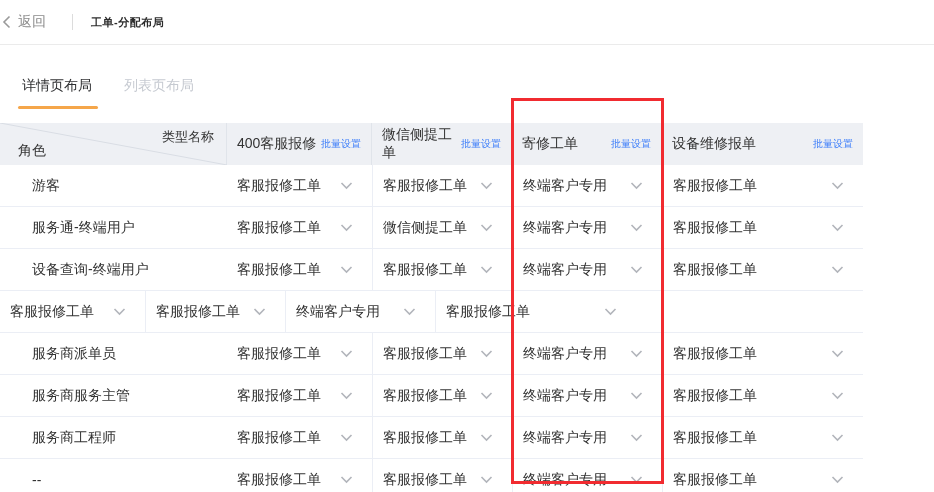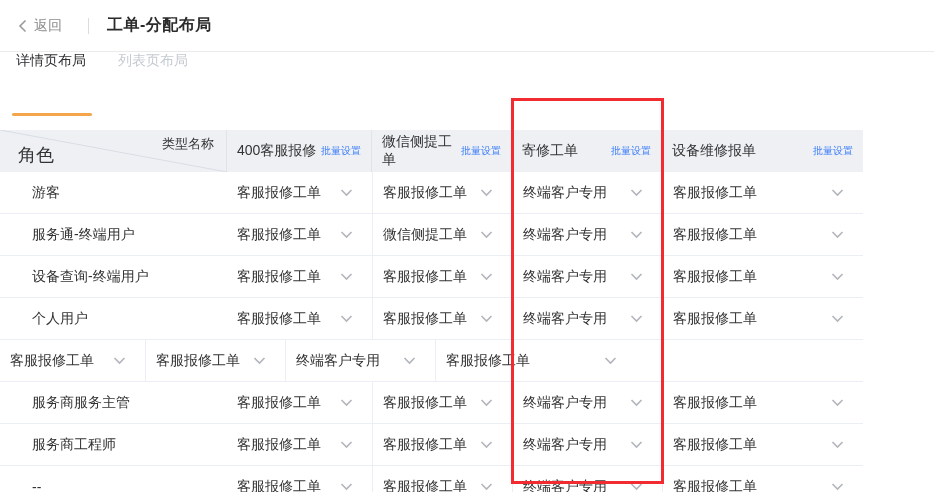--- a/index.html
+++ b/index.html
@@ -5,44 +5,44 @@
   * { margin:0; padding:0; box-sizing:border-box; }
   html,body { width:934px; height:492px; }
   body {
     font-family:"Liberation Sans", sans-serif;
     background:#ffffff;
     color:#333333;
     position:relative;
     overflow:hidden;
   }
   
-  .topbar { height:52px; border-bottom:1px solid #ebebeb; display:flex; align-items:center; padding-left:18px; }
+  .topbar { height:45px; border-bottom:1px solid #ebebeb; display:flex; align-items:center; padding-left:2px; }
   .back { display:flex; align-items:center; gap:7px; color:#8b8b8b; font-size:14px; cursor:pointer; }
   .back-icon { display:flex; align-items:center; }
   .tb-divider { width:1px; height:16px; background:#dcdcdc; margin:0 18px 0 26px; }
-  .page-title { font-size:16px; color:#2b2b2b; font-weight:700; letter-spacing:.5px; }
+  .page-title { font-size:11px; color:#2b2b2b; font-weight:700; letter-spacing:.5px; }
 
   
-  .tabs { height:64px; padding-left:14px; display:flex; gap:28px; }
+  .tabs { height:64px; padding-left:20px; display:flex; gap:28px; align-items:flex-end; }
   .tab { font-size:14px; padding:0 2px 14px 2px; position:relative; cursor:pointer; }
   .tab.active { color:#303133; }
   .tab.inactive { color:#c6cad1; }
   .tab.active::after { content:''; position:absolute; left:-2px; right:-4px; bottom:0; height:3px; background:var(--accent); border-radius:2px; }
 
   
   .table { width:863px; margin-top:14px; }
   .thead { display:flex; height:42px; background:#eef0f4; }
   .hcell { border-right:1px solid #e0e4ea; display:flex; align-items:center; justify-content:space-between; padding:0 10px; font-size:14px; color:#333; }
   .hc2 { width:145px; } .hc3 { width:140px; } .hc4 { width:150px; } .hc5 { width:201px; border-right:none; }
   .batch-link { color:var(--link); font-size:10px; cursor:pointer; white-space:nowrap; }
 
   .corner { width:227px; position:relative; border-right:1px solid #e0e4ea; }
   .corner svg { position:absolute; left:0; top:0; }
   .corner-top { position:absolute; top:5px; right:12px; font-size:13px; color:#333; }
-  .corner-bottom { position:absolute; bottom:5px; left:18px; font-size:18px; color:#333; }
+  .corner-bottom { position:absolute; bottom:5px; left:18px; font-size:14px; color:#333; }
 
   .trow { display:flex; height:42px; border-bottom:1px solid #ebeef5; }
   .cell { height:100%; display:flex; align-items:center; }
   .cell.role { width:227px; padding-left:32px; font-size:14px; color:#333; }
   .cell.c2 { width:145px; }
   .cell.c3 { width:140px; border-left:1px solid #ebeef5; }
   .cell.c4 { width:150px; border-left:1px solid #ebeef5; }
   .cell.c5 { width:201px; border-left:1px solid #ebeef5; }
   .dropdown { flex:1; display:flex; align-items:center; justify-content:space-between; padding:0 19px 0 10px; cursor:pointer; }
   .dd-text { font-size:14px; color:#333; white-space:nowrap; }
@@ -222,63 +222,63 @@
             <span class="dd-text">客服报修工单</span>
             <span class="chev">
               <svg width="13" height="8" viewBox="0 0 13 8">
                 <polyline points="1.5,1 6.5,6 11.5,1" fill="none" stroke="#b2b5bb" stroke-width="1.6"></polyline>
               </svg>
             </span>
           </div>
         </div>
       </div>
       <div class="trow">
-        <div class="cell role">个人用户</div>
-        <div class="cell c2">
-          <div class="dropdown">
-            <span class="dd-text">客服报修工单</span>
-            <span class="chev">
-              <svg width="13" height="8" viewBox="0 0 13 8">
-                <polyline points="1.5,1 6.5,6 11.5,1" fill="none" stroke="#b2b5bb" stroke-width="1.6"></polyline>
-              </svg>
-            </span>
-          </div>
-        </div>
-        <div class="cell c3">
-          <div class="dropdown">
-            <span class="dd-text">客服报修工单</span>
-            <span class="chev">
-              <svg width="13" height="8" viewBox="0 0 13 8">
-                <polyline points="1.5,1 6.5,6 11.5,1" fill="none" stroke="#b2b5bb" stroke-width="1.6"></polyline>
-              </svg>
-            </span>
-          </div>
-        </div>
-        <div class="cell c4">
-          <div class="dropdown">
-            <span class="dd-text">终端客户专用</span>
-            <span class="chev">
-              <svg width="13" height="8" viewBox="0 0 13 8">
-                <polyline points="1.5,1 6.5,6 11.5,1" fill="none" stroke="#b2b5bb" stroke-width="1.6"></polyline>
-              </svg>
-            </span>
-          </div>
-        </div>
-        <div class="cell c5">
-          <div class="dropdown">
-            <span class="dd-text">客服报修工单</span>
-            <span class="chev">
-              <svg width="13" height="8" viewBox="0 0 13 8">
-                <polyline points="1.5,1 6.5,6 11.5,1" fill="none" stroke="#b2b5bb" stroke-width="1.6"></polyline>
-              </svg>
-            </span>
-          </div>
-        </div>
-      </div>
-      <div class="trow">
+        <div class="cell c2">
+          <div class="dropdown">
+            <span class="dd-text">客服报修工单</span>
+            <span class="chev">
+              <svg width="13" height="8" viewBox="0 0 13 8">
+                <polyline points="1.5,1 6.5,6 11.5,1" fill="none" stroke="#b2b5bb" stroke-width="1.6"></polyline>
+              </svg>
+            </span>
+          </div>
+        </div>
+        <div class="cell c3">
+          <div class="dropdown">
+            <span class="dd-text">客服报修工单</span>
+            <span class="chev">
+              <svg width="13" height="8" viewBox="0 0 13 8">
+                <polyline points="1.5,1 6.5,6 11.5,1" fill="none" stroke="#b2b5bb" stroke-width="1.6"></polyline>
+              </svg>
+            </span>
+          </div>
+        </div>
+        <div class="cell c4">
+          <div class="dropdown">
+            <span class="dd-text">终端客户专用</span>
+            <span class="chev">
+              <svg width="13" height="8" viewBox="0 0 13 8">
+                <polyline points="1.5,1 6.5,6 11.5,1" fill="none" stroke="#b2b5bb" stroke-width="1.6"></polyline>
+              </svg>
+            </span>
+          </div>
+        </div>
+        <div class="cell c5">
+          <div class="dropdown">
+            <span class="dd-text">客服报修工单</span>
+            <span class="chev">
+              <svg width="13" height="8" viewBox="0 0 13 8">
+                <polyline points="1.5,1 6.5,6 11.5,1" fill="none" stroke="#b2b5bb" stroke-width="1.6"></polyline>
+              </svg>
+            </span>
+          </div>
+        </div>
+      </div>
+      <div class="trow">
+        <div class="cell role">服务商派单员</div>
         <div class="cell c2">
           <div class="dropdown">
             <span class="dd-text">客服报修工单</span>
             <span class="chev">
               <svg width="13" height="8" viewBox="0 0 13 8">
                 <polyline points="1.5,1 6.5,6 11.5,1" fill="none" stroke="#b2b5bb" stroke-width="1.6"></polyline>
               </svg>
             </span>
           </div>
         </div>

